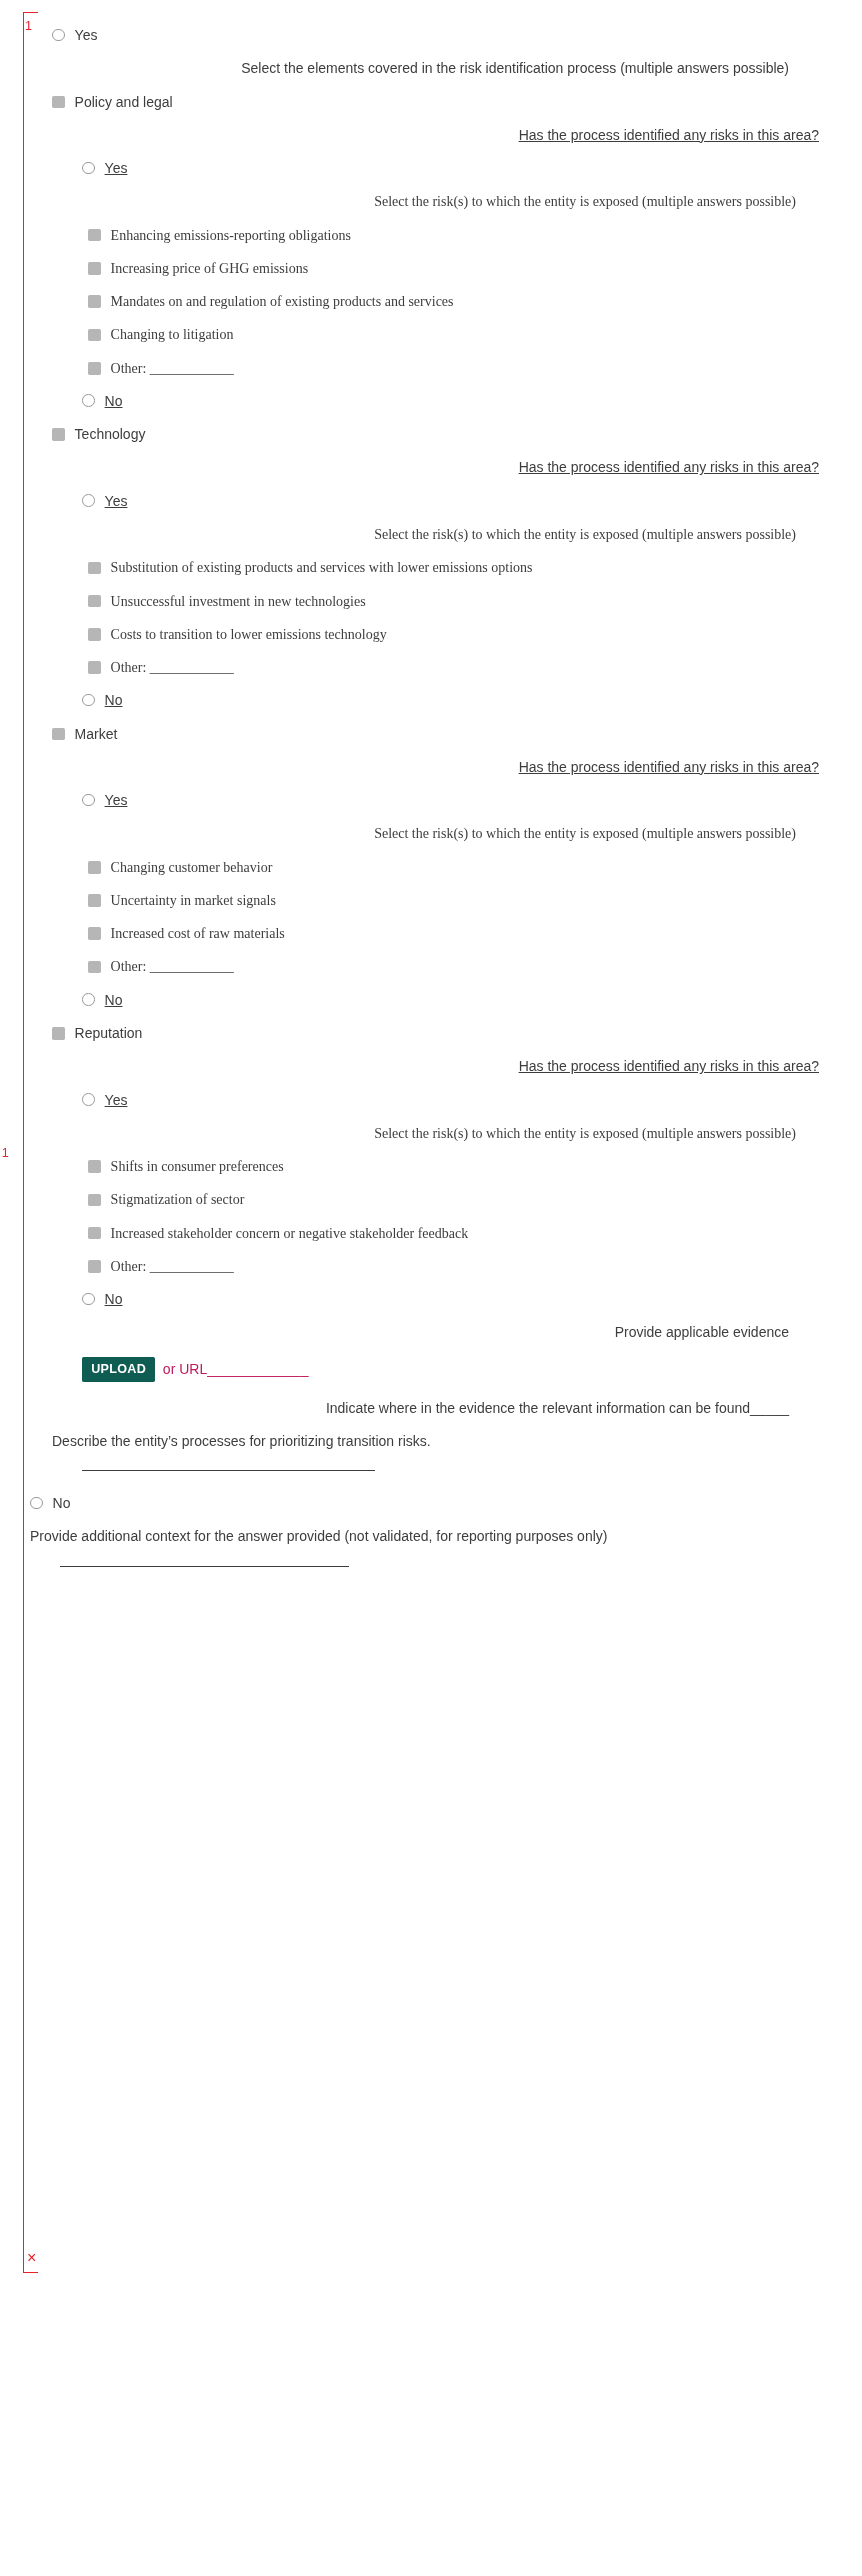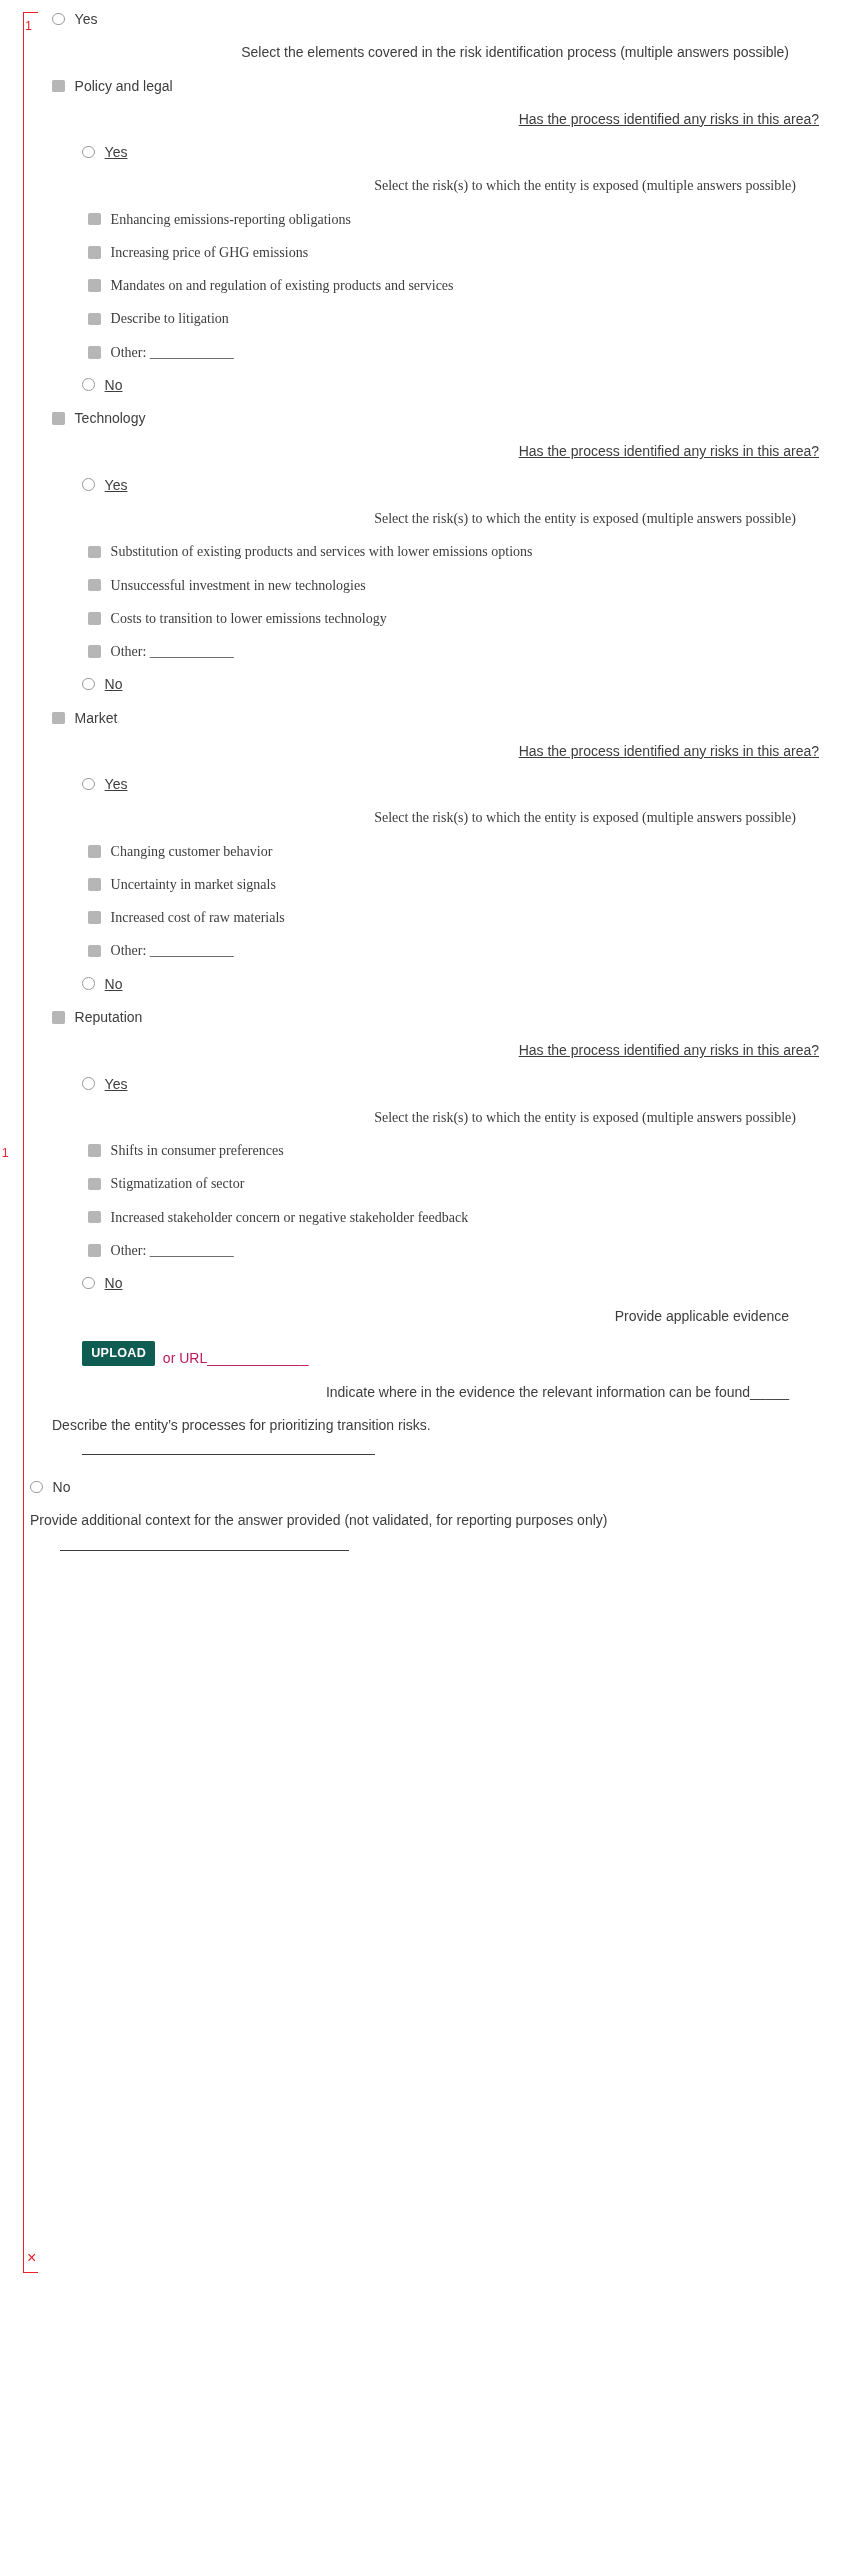--- a/index.html
+++ b/index.html
@@ -43,21 +43,21 @@
     line-height: 1;
   }
   .bn-top { left: 25px; top: 20px; }
   .bn-mid { left: 1.7px;  top: 1147px; }
   .bn-x   { left: 27px; top: 2250px; font-size: 16px; }
 
   
   .content {
     position: relative;
     padding-left: 52px;
-    padding-top: 10px;
+    padding-top: 26px;
     padding-right: 25px;
   }
 
   .row {
     display: flex;
     align-items: flex-start;
     margin: 0 0 13.4px 0;
   }
 
   
@@ -101,21 +101,21 @@
     max-width: 737px;
   }
   .text.narrow { max-width: 708px; }
   .text.narrow2 { max-width: 670px; }
 
   .q { margin-bottom: 13.4px; text-align: right; }
 
   
   .upload-row {
     display: flex;
-    align-items: flex-end;
+    align-items: center;
     margin-left: 30px;
     margin-bottom: 17px;
   }
   .upload-btn {
     background: #0f5c52;
     color: #ffffff;
     font-size: 12.6px;
     font-weight: bold;
     letter-spacing: 0.3px;
     padding: 5px 9.2px 5.9px 9.2px;
@@ -183,21 +183,21 @@
     <div class="row ind-2">
       <span class="checkbox"></span>
       <span class="label">Increasing price of GHG emissions</span>
     </div>
     <div class="row ind-2">
       <span class="checkbox"></span>
       <span class="label">Mandates on and regulation of existing products and services</span>
     </div>
     <div class="row ind-2">
       <span class="checkbox"></span>
-      <span class="label">Describe to litigation</span>
+      <span class="label">Changing to litigation</span>
     </div>
     <div class="row ind-2">
       <span class="checkbox"></span>
       <span class="label">Other: ____________</span>
     </div>
 
     <div class="row ind-1">
       <span class="radio"></span>
       <span class="label">No</span>
     </div>

